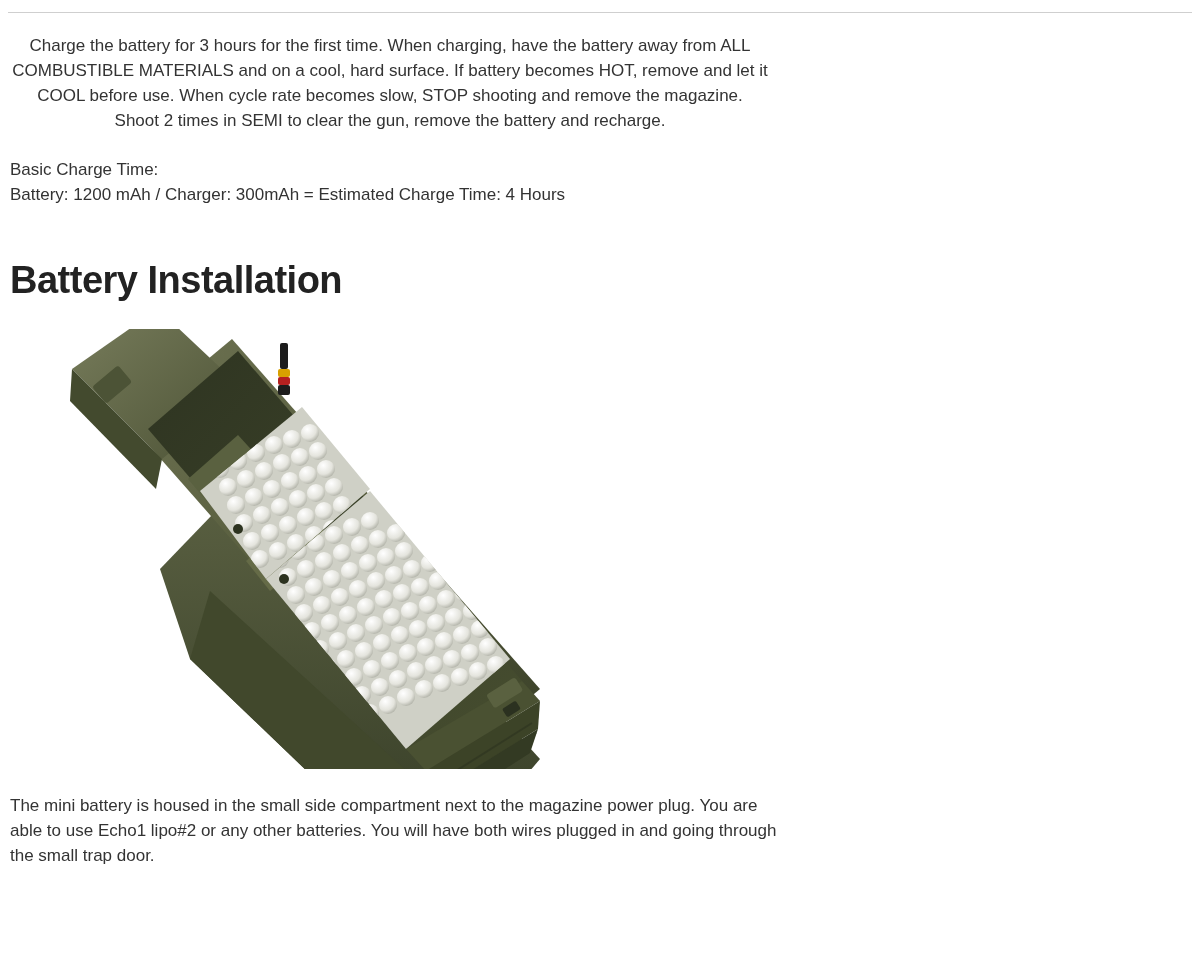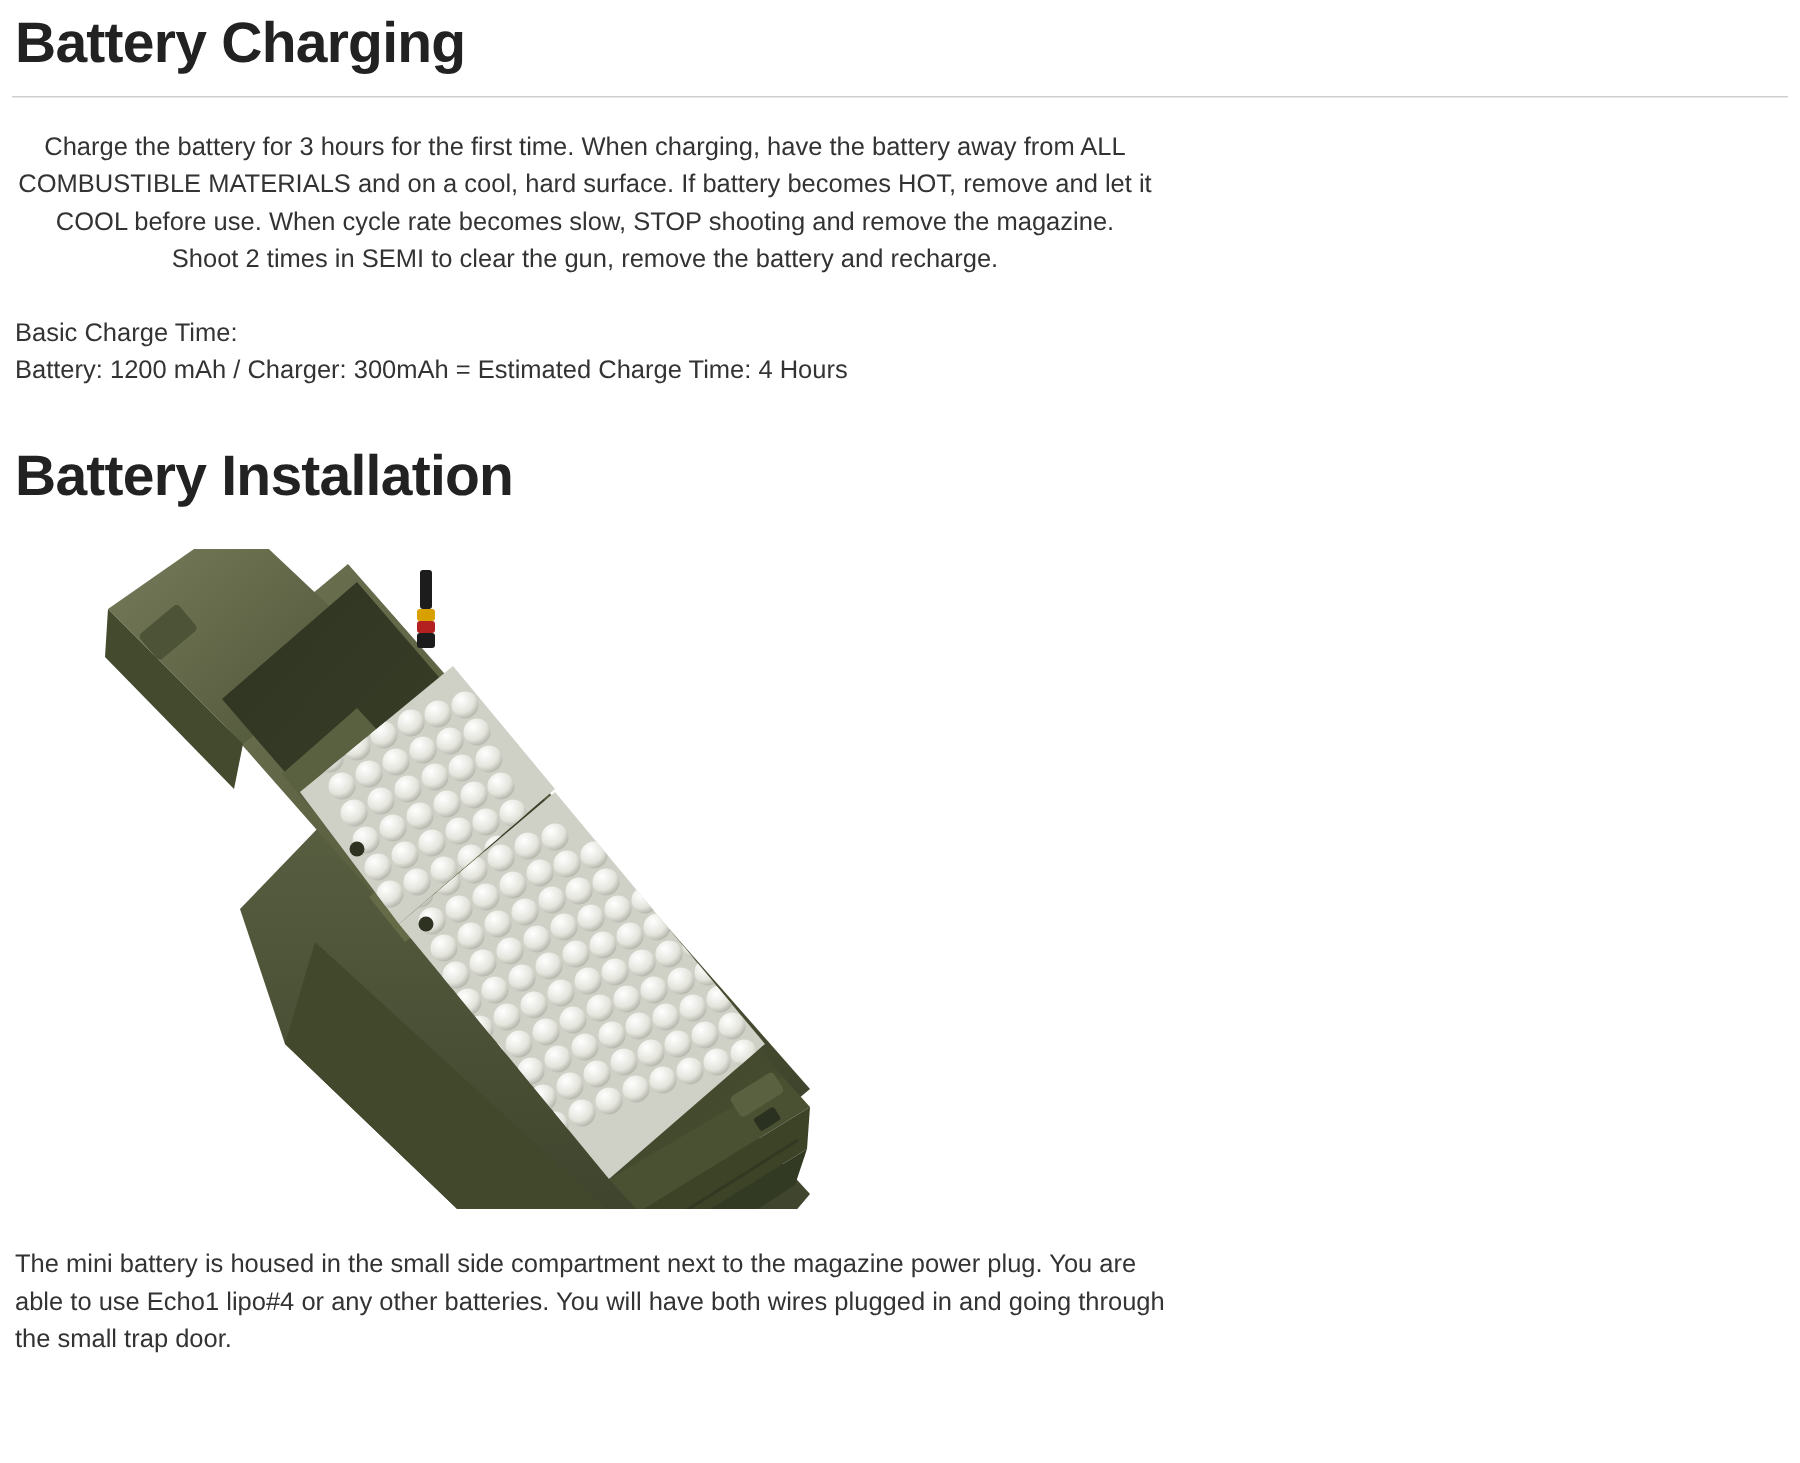--- a/index.html
+++ b/index.html
@@ -47,21 +47,21 @@
     max-width: 760px;
   }
   .block-charge-intro {
     margin-top: 20px;
     text-align: center;
   }
   .block-charge-time {
     margin-top: 24px;
   }
   h1.title-installation {
-    margin-top: 30px;
+    margin-top: 44px;
   }
   .figure-wrap {
     margin-top: 26px;
     padding-left: 62px;
   }
   .figure {
     position: relative;
     width: 500px;
     height: 440px;
   }
@@ -74,21 +74,20 @@
   }
   .caption-block p {
     max-width: 780px;
   }
 </style>
 </head>
 <body>
 
 <div class="page">
 
-  <h1 class="section-title">Battery Charging</h1>
   <hr class="rule">
 
   <div class="block-charge-intro">
     <p class="body-text" style="white-space: pre-line;">Charge the battery for 3 hours for the first time.  When charging, have the battery away from ALL COMBUSTIBLE MATERIALS and on a cool, hard surface.  If battery becomes HOT, remove and let it COOL before use.  When cycle rate becomes slow, STOP shooting and remove the magazine.
 Shoot 2 times in SEMI to clear the gun, remove the battery and recharge.</p>
   </div>
 
   <div class="block-charge-time">
     <p class="body-text" style="white-space: pre-line;">Basic Charge Time:
 Battery: 1200 mAh  /  Charger: 300mAh  = Estimated Charge Time: 4 Hours</p>
@@ -298,16 +297,16 @@
           </g>
 
           <circle cx="168" cy="200" r="5" fill="#2d3320"></circle>
           <circle cx="214" cy="250" r="5" fill="#2d3320"></circle>
         </g>
       </svg>
     </div>
   </div>
 
   <div class="caption-block">
-    <p class="body-text">The mini battery is housed in the small side compartment next to the magazine power plug.  You are able to use Echo1 lipo#4 or any other batteries.  You will have both wires plugged in and going through the small trap door.</p>
+    <p class="body-text">The mini battery is housed in the small side compartment next to the magazine power plug.  You are able to use Echo1 lipo#2 or any other batteries.  You will have both wires plugged in and going through the small trap door.</p>
   </div>
 
 </div>
 
 </body></html>

